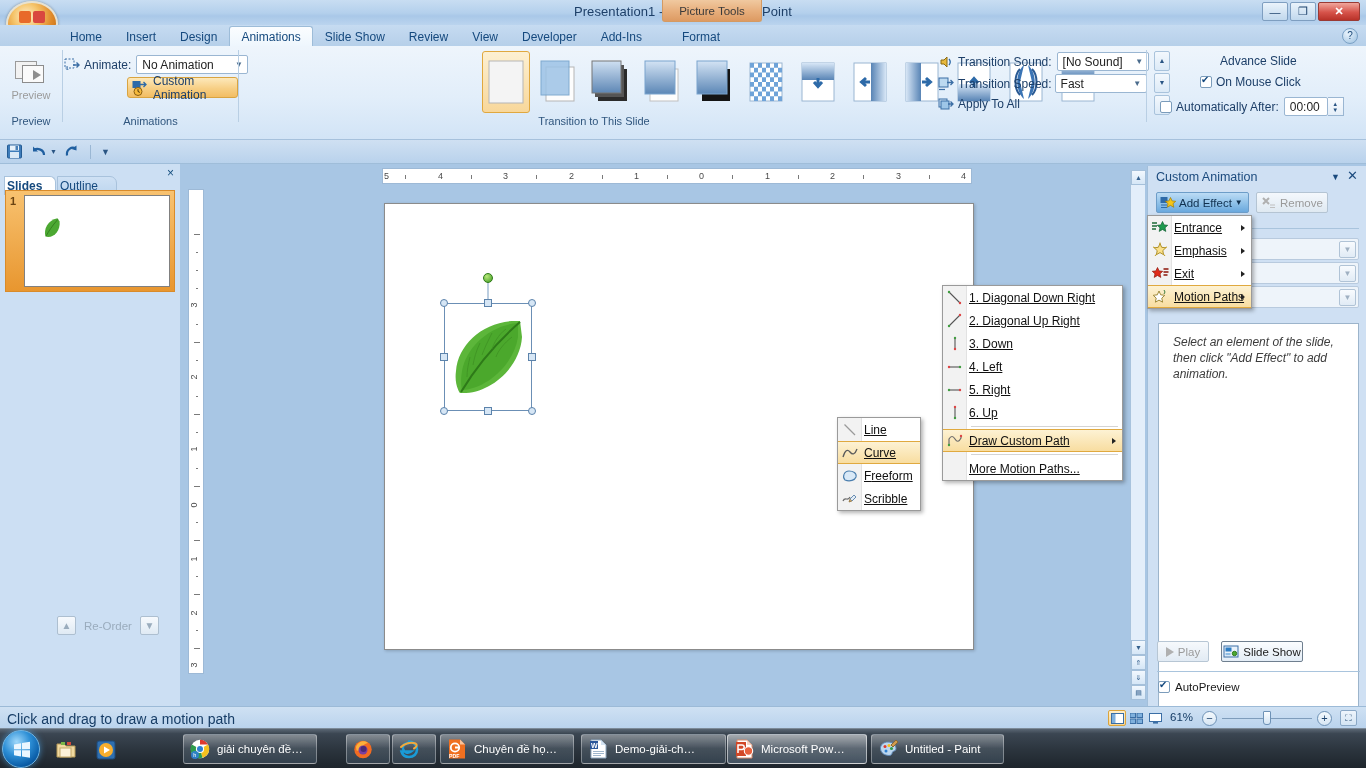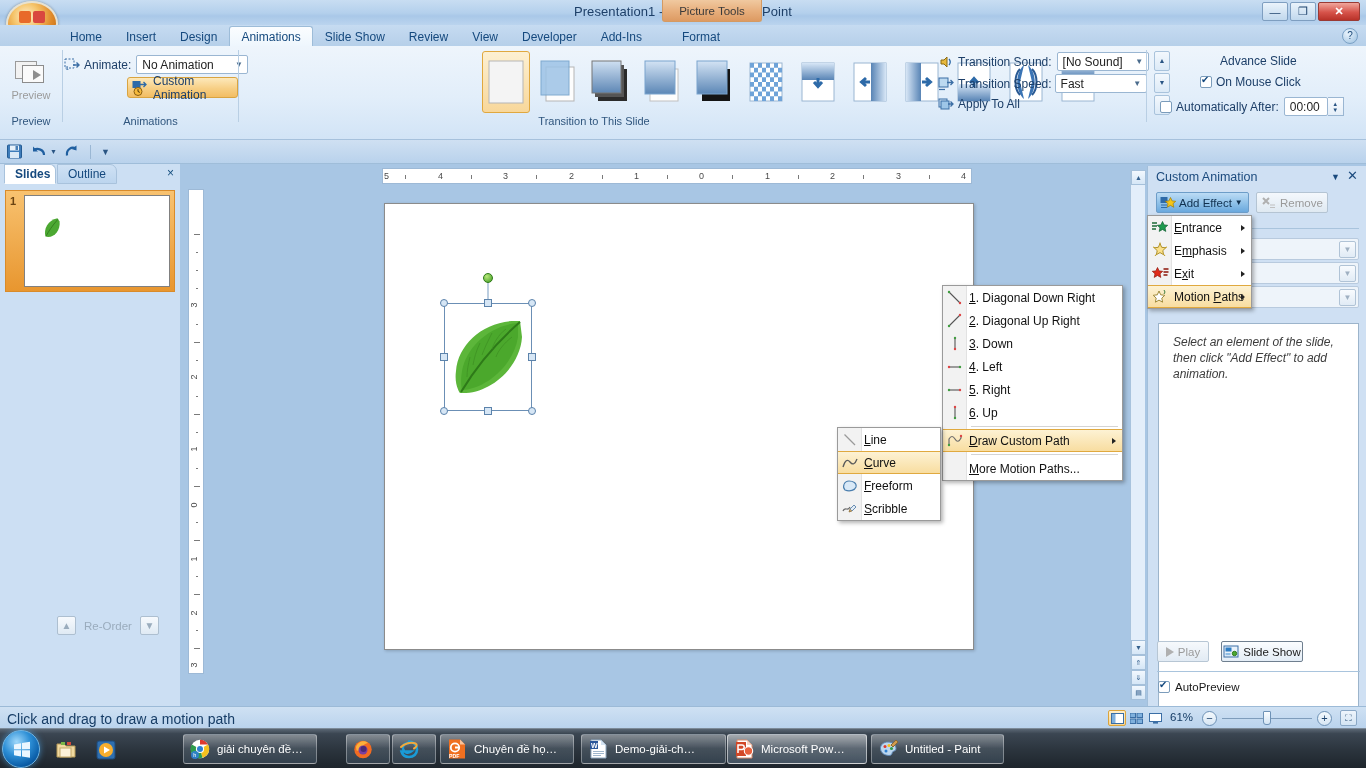--- a/index.html
+++ b/index.html
@@ -158,22 +158,22 @@
   }
   .qicon { width:17px; height:17px; position:relative; }
 
   
   .workspace { position:absolute; left:0; top:164px; width:1366px; height:542px; background:#a8c6e4; }
 
   
   .leftpane { position:absolute; left:0; top:0; width:180px; height:542px; background:#ccdff3; }
   .panetabs { position:absolute; left:0; top:0; width:180px; height:20px; }
   .ptab {
-    position:absolute; top:0; height:20px; line-height:19px; font-size:12px;
-    color:#15497e; padding:0 10px;
+    position:absolute; top:12px; height:20px; line-height:19px; font-size:12px;
+    color:#15497e; padding:0 2px;
   }
   .ptab.active {
     background:#fff; border:1px solid #a8c2dc; border-bottom:1px solid #fff; border-radius:0 6px 0 0;
     font-weight:bold;
   }
   .ptab.inactive {
     background:linear-gradient(to bottom,#cfe1f4,#bcd5ee); border:1px solid #a8c2dc; border-radius:0 7px 0 0;
   }
   .pclose { position:absolute; right:6px; top:2px; font-size:12px; color:#16507f; }
   .thumbwrap {
@@ -291,21 +291,21 @@
 
   
   .menu {
     position:absolute; background:#fff; border:1px solid #9a9a9a;
     box-shadow:2px 2px 4px rgba(0,0,0,.3); z-index:50;
     font-size:12px; color:#111;
   }
   .menu .gutter { position:absolute; left:0; top:0; bottom:0; width:24px; background:#f2f2f2; border-right:1px solid #e2e2e2; }
   .mi {
     position:relative; height:23px; display:flex; align-items:center;
-    padding-left:26px; padding-right:6px; white-space:nowrap; z-index:2;
+    padding-left:26px; padding-right:6px; white-space:nowrap; z-index:2;text-decoration:underline;
   }
   .mi.hl {
     background:linear-gradient(to bottom,#fdf2d4,#f8dda0);
     border:1px solid #e0a93f; border-left:none; border-right:none;
     margin:0; height:23px;
   }
   .mi .micon { position:absolute; left:3px; top:50%; transform:translateY(-50%); width:18px; height:18px; }
   .mi .marr { position:absolute; right:6px; top:50%; transform:translateY(-50%); width:0;height:0;
     border-left:4px solid #222; border-top:3.5px solid transparent; border-bottom:3.5px solid transparent; }
   .msep { height:1px; background:#d4d4d4; margin:2px 4px 2px 28px; }
@@ -1014,21 +1014,21 @@
       </span>
       <span><u class="ul">D</u>raw Custom Path</span>
       <span class="marr"></span>
     </div>
     <div class="msep"></div>
     <div class="mi">
       <span><u class="ul">M</u>ore Motion Paths...</span>
     </div>
   </div>
 
-  <div class="menu" style="left:837px; top:427px; width:104px;">
+  <div class="menu" style="left:837px; top:417px; width:84px;">
     <div class="gutter"></div>
     <div class="mi">
       <span class="micon">
         <svg width="18" height="18" viewBox="0 0 18 18">
             <path d="M3.5 3.5 L14 14" stroke="#9a9a9a" stroke-width="1.2"></path>
           </svg>
       </span>
       <span><u class="ul">L</u>ine</span>
     </div>
     <div class="mi hl">

